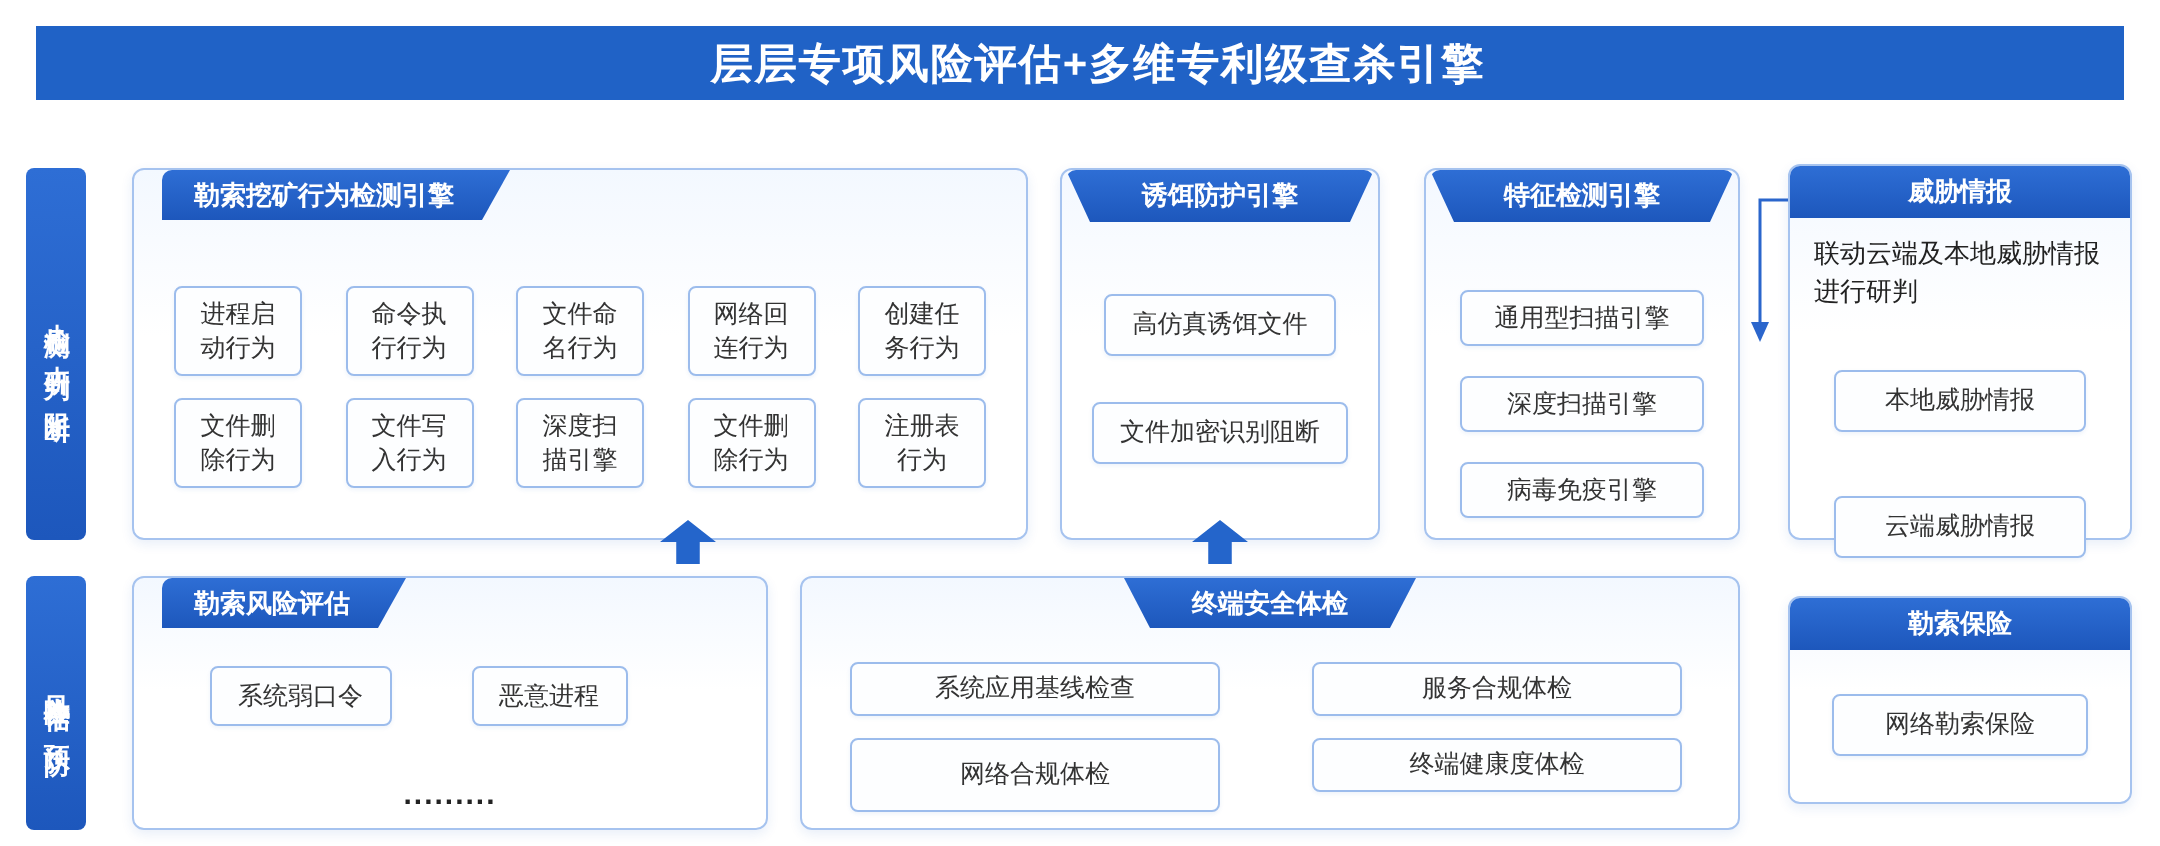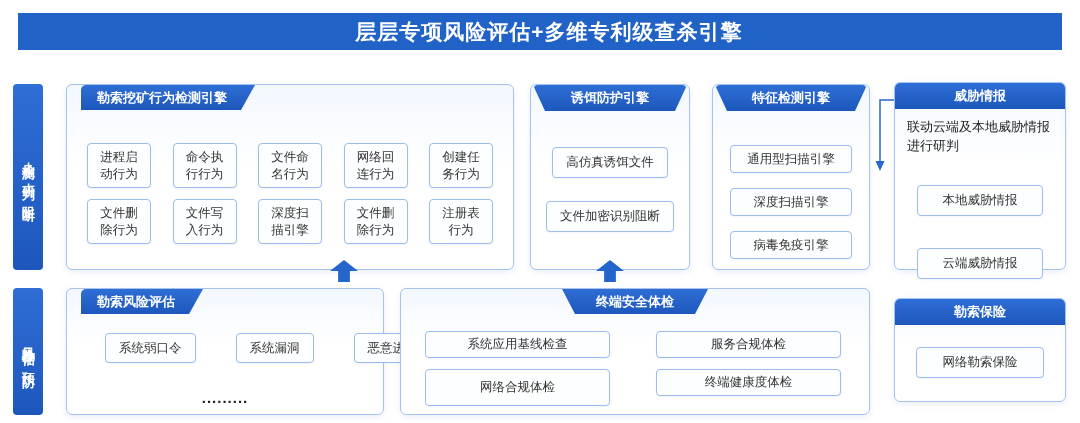--- a/index.html
+++ b/index.html
@@ -149,21 +149,20 @@
     <div class="stack" style="top:102px;gap:32px;">
       <div class="chip chip-line" style="min-width:126px;">本地威胁情报</div>
       <div class="chip chip-line" style="min-width:126px;">云端威胁情报</div>
     </div>
   </div>
 
   <div class="panel" style="left:66px;top:288px;width:318px;height:127px;">
     <div class="tab tab-left">勒索风险评估</div>
     <div class="row-chips">
       <div class="chip chip-line" style="height:30px;">系统弱口令</div>
-      <div class="chip chip-line" style="height:30px;">系统漏洞</div>
       <div class="chip chip-line" style="height:30px;">恶意进程</div>
     </div>
     <div class="dots">.........</div>
   </div>
 
   <div class="panel" style="left:400px;top:288px;width:470px;height:127px;">
     <div class="tab tab-center">终端安全体检</div>
     <div class="grid4">
       <div class="chip chip-line" style="height:27px;">系统应用基线检查</div>
       <div class="chip chip-line" style="height:27px;">服务合规体检</div>

